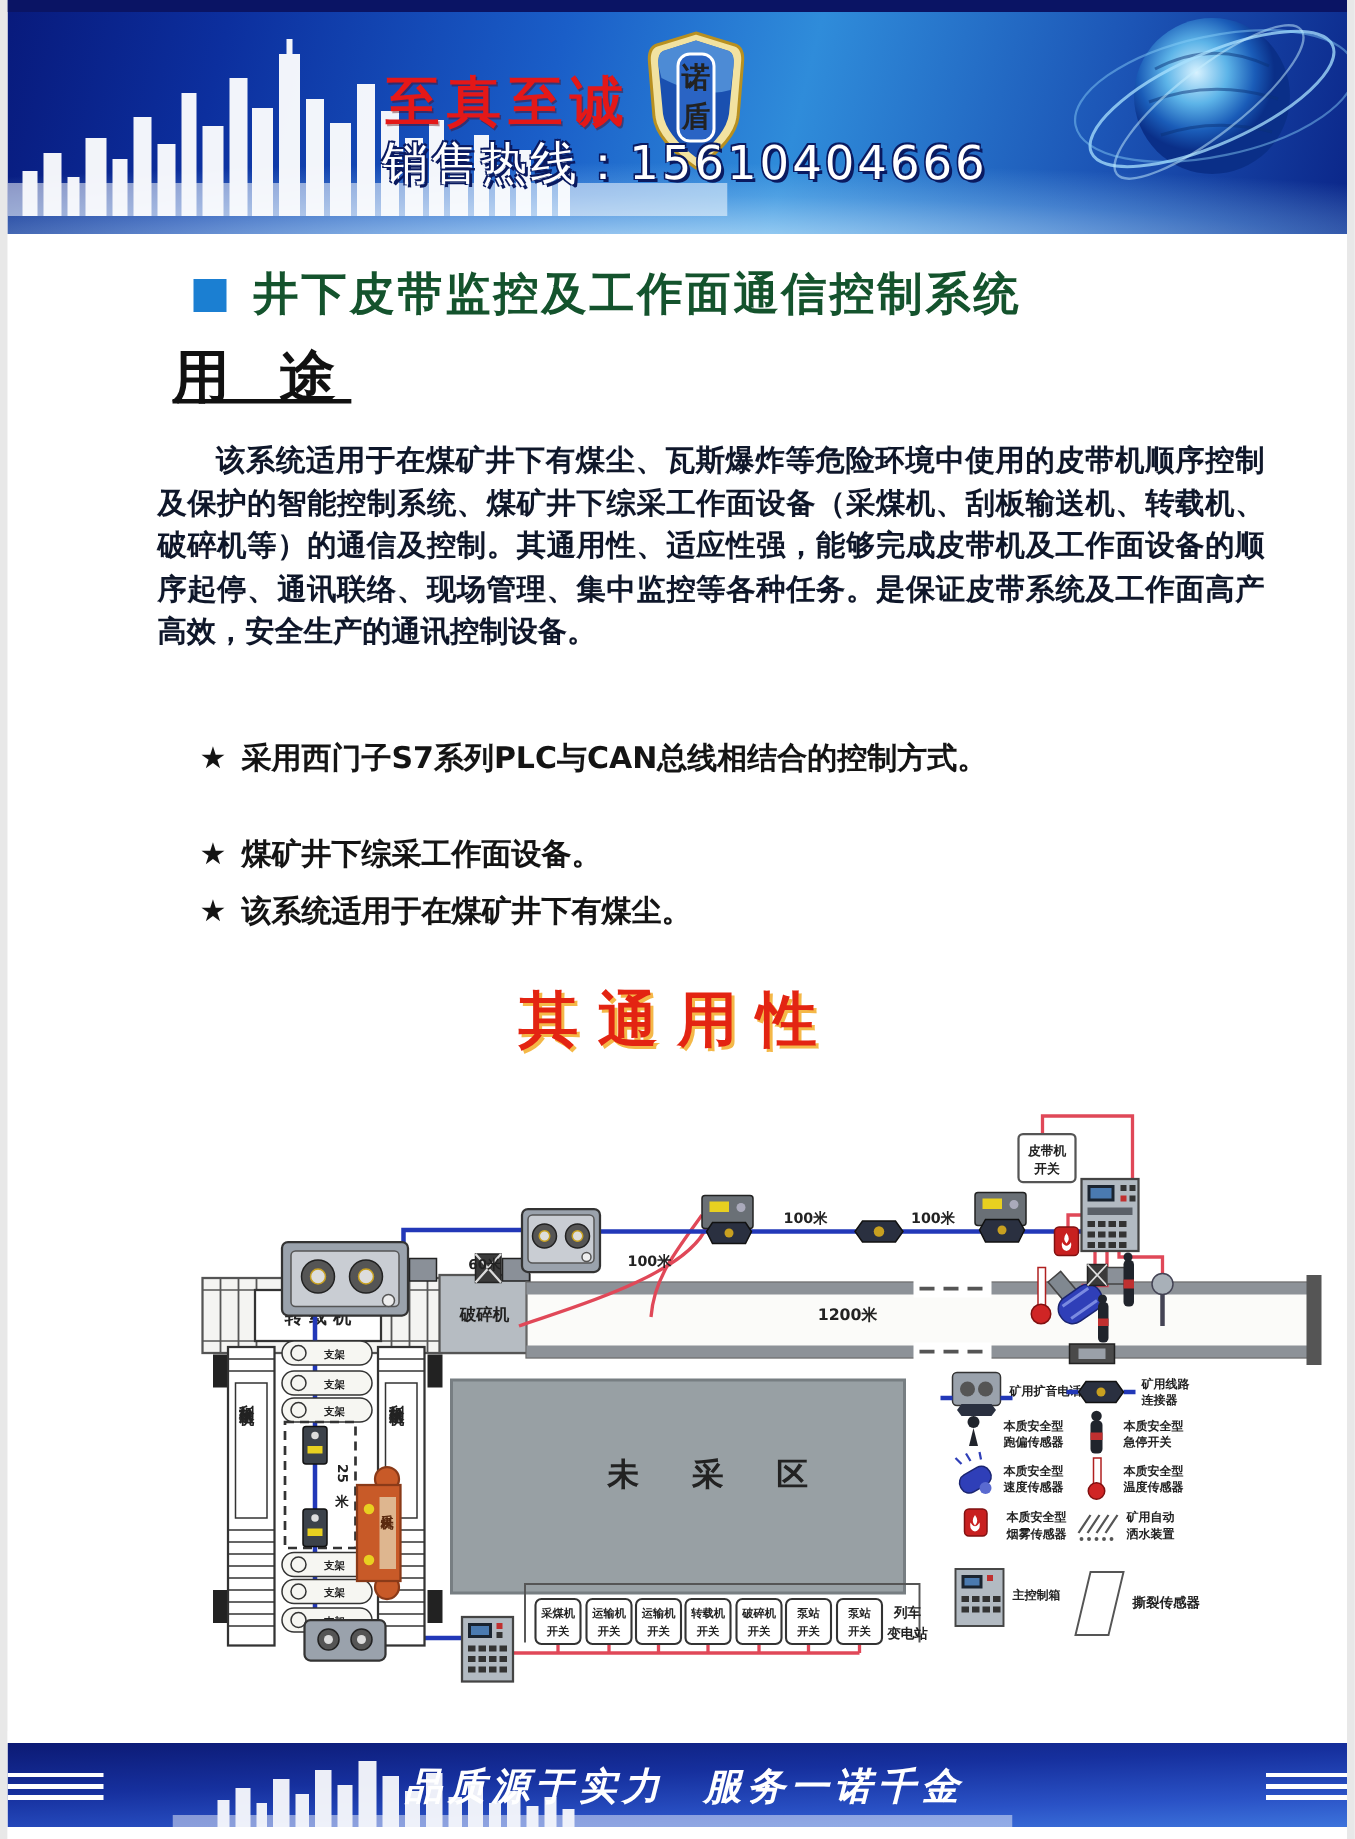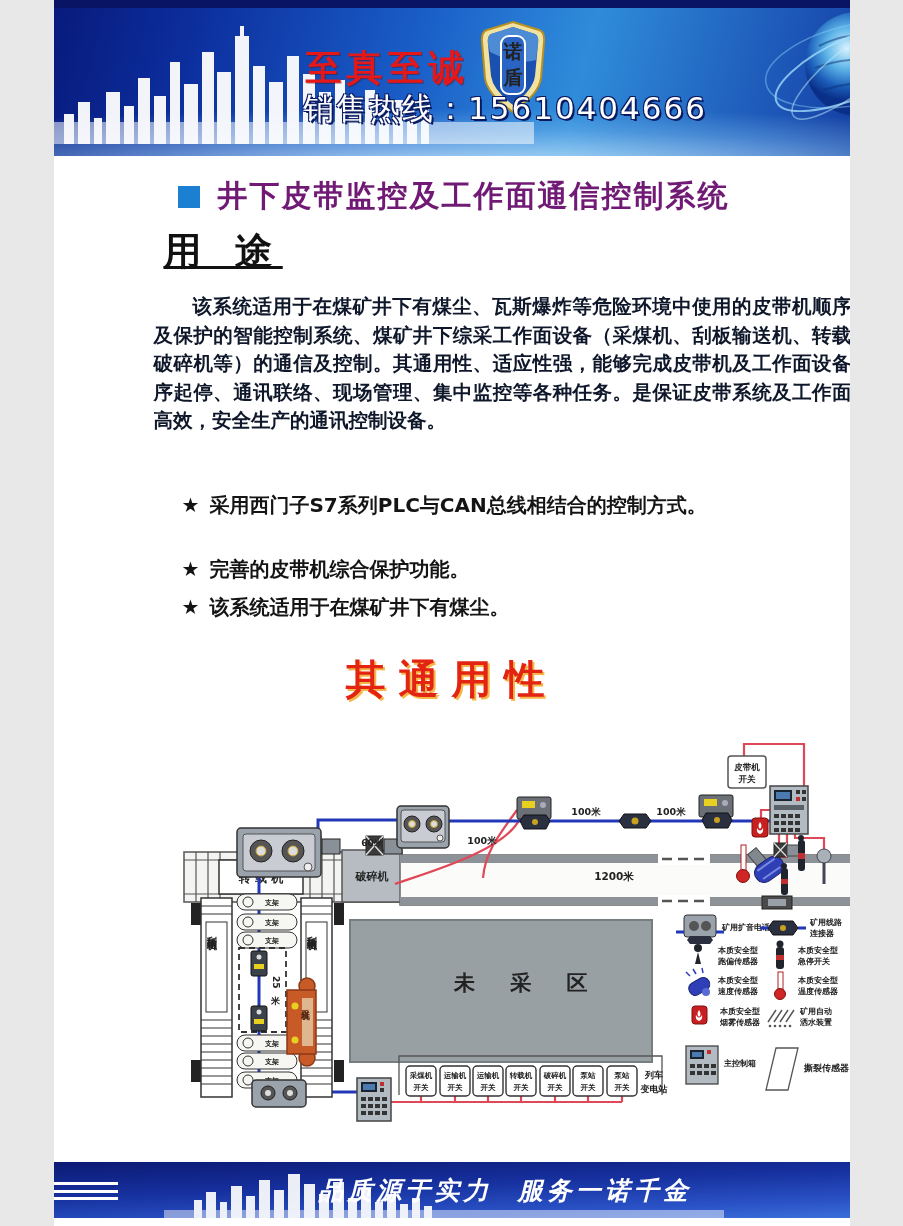--- a/index.html
+++ b/index.html
@@ -1,37 +1,37 @@
 <!DOCTYPE html>
 <html><head>
 <meta charset="utf-8">
 <style>
   html,body{margin:0;padding:0;background:#e8e8e8;}
-  .page{position:relative;width:796px;height:1226px;background:#fff;margin:0 auto;overflow:hidden;
+  .page{position:relative;width:893px;height:1226px;background:#fff;margin:0 auto;overflow:hidden;
         font-family:"DejaVu Sans","Liberation Sans",sans-serif;}
   
   .header{position:absolute;left:0;top:0;width:903px;height:156px;
     background:linear-gradient(104deg,#081a7c 0%,#0c2f9e 16%,#1a5ec8 40%,#2f8cda 58%,#1c55b6 80%,#0a2386 100%);}
   .header .topstrip{position:absolute;left:0;top:0;width:100%;height:8px;background:#0a1464;}
   .header .swoosh{position:absolute;left:0;top:0;width:100%;height:100%;
     background:radial-gradient(ellipse 120% 55% at 45% 108%,rgba(210,240,255,.85) 0%,rgba(140,200,245,.35) 45%,rgba(0,0,0,0) 70%);}
   .slogan{position:absolute;font-size:36px;font-weight:bold;color:#e41818;letter-spacing:5px;
     text-shadow:1px 1px 0 rgba(90,0,0,.4);white-space:nowrap;}
   .slogan.left{left:252px;top:44px;}
   .slogan.right{left:512px;top:44px;}
   .hotline{position:absolute;left:0;top:88px;width:100%;text-align:center;font-size:31px;font-weight:normal;
     color:#fff;letter-spacing:2px;
     text-shadow:2px 2px 0 #0a1a60,-1px -1px 0 #0a1a60,1px -1px 0 #0a1a60,-1px 1px 0 #0a1a60;}
   .shield{position:absolute;left:423px;top:20px;}
   .globe{position:absolute;right:10px;top:-14px;}
   .skyline{position:absolute;left:0;bottom:4px;}
   
   .main-title{position:absolute;left:124px;top:176px;display:flex;align-items:center;}
   .main-title .sq{width:22px;height:22px;background:#1b7fd2;margin-right:18px;}
-  .main-title .t{font-size:30px;font-weight:bold;color:#701a75;letter-spacing:2px;}
+  .main-title .t{font-size:30px;font-weight:bold;color:#14532d;letter-spacing:2px;}
   .sec-head{position:absolute;left:110px;font-size:38px;font-weight:bold;color:#111;letter-spacing:10px;text-decoration:underline;}
   .purpose-head{top:226px;}
   .feature-head{top:452px;}
   .para{position:absolute;left:100px;top:293px;width:738px;font-size:19.5px;line-height:28.5px;
     font-weight:bold;color:#0f172a;text-align:justify;text-indent:2em;}
   .feat{position:absolute;left:128px;width:720px;font-size:20px;font-weight:bold;color:#141414;}
   .feat .star{margin-right:10px;}
   .f1{top:492px;} .f2{top:556px;} .f3{top:594px;}
   .diag-title{position:absolute;left:0;top:652px;width:100%;text-align:center;
     font-size:40px;font-weight:bold;color:#e32412;letter-spacing:13px;
@@ -125,21 +125,21 @@
 
   <div class="main-title">
     <div class="sq"></div>
     <div class="t">井下皮带监控及工作面通信控制系统</div>
   </div>
 
   <div class="sec-head purpose-head">用 途</div>
   <div class="para">该系统适用于在煤矿井下有煤尘、瓦斯爆炸等危险环境中使用的皮带机顺序控制及保护的智能控制系统、煤矿井下综采工作面设备（采煤机、刮板输送机、转载机、破碎机等）的通信及控制。其通用性、适应性强，能够完成皮带机及工作面设备的顺序起停、通讯联络、现场管理、集中监控等各种任务。是保证皮带系统及工作面高产高效，安全生产的通讯控制设备。</div>
 
   <div class="feat f1"><span class="star">★</span><span>采用西门子S7系列PLC与CAN总线相结合的控制方式。</span></div>
-  <div class="feat f2"><span class="star">★</span><span>完善的皮带机综合保护功能。</span></div>
+  <div class="feat f2"><span class="star">★</span><span>煤矿井下综采工作面设备。</span></div>
   <div class="feat f3"><span class="star">★</span><span>该系统适用于在煤矿井下有煤尘。</span></div>
 
   <div class="diag-title">其通用性</div>
 
   <svg class="diagram-svg" width="903" height="420" viewBox="0 740 903 420">
 
     <g>
       <rect x="296" y="920" width="302" height="142" fill="#98a0a4" stroke="#777e82" stroke-width="2"></rect>
       <text x="400" y="990" font-size="21" letter-spacing="14">未 采 区</text>
     </g>

